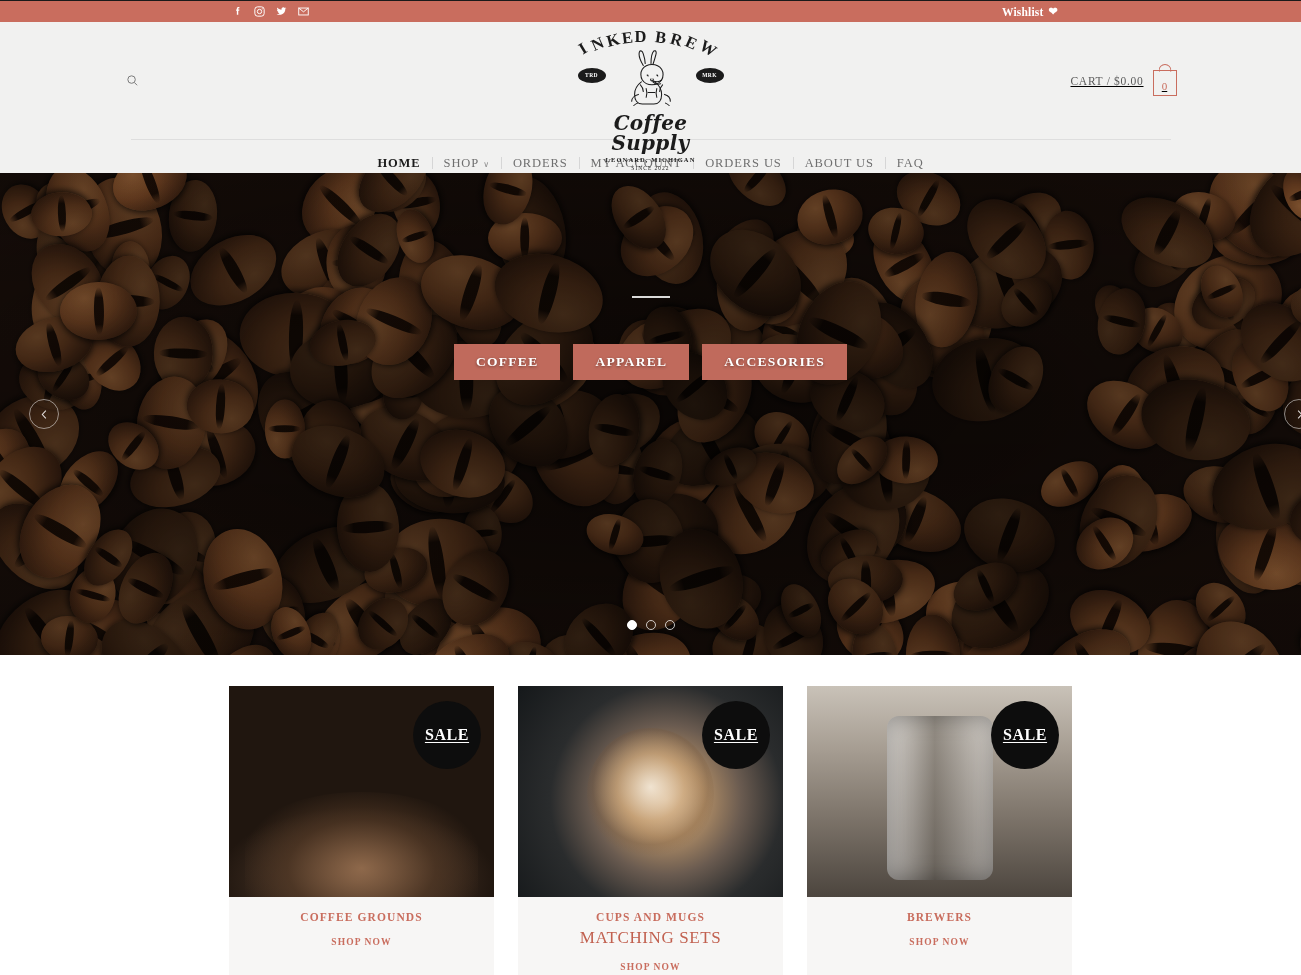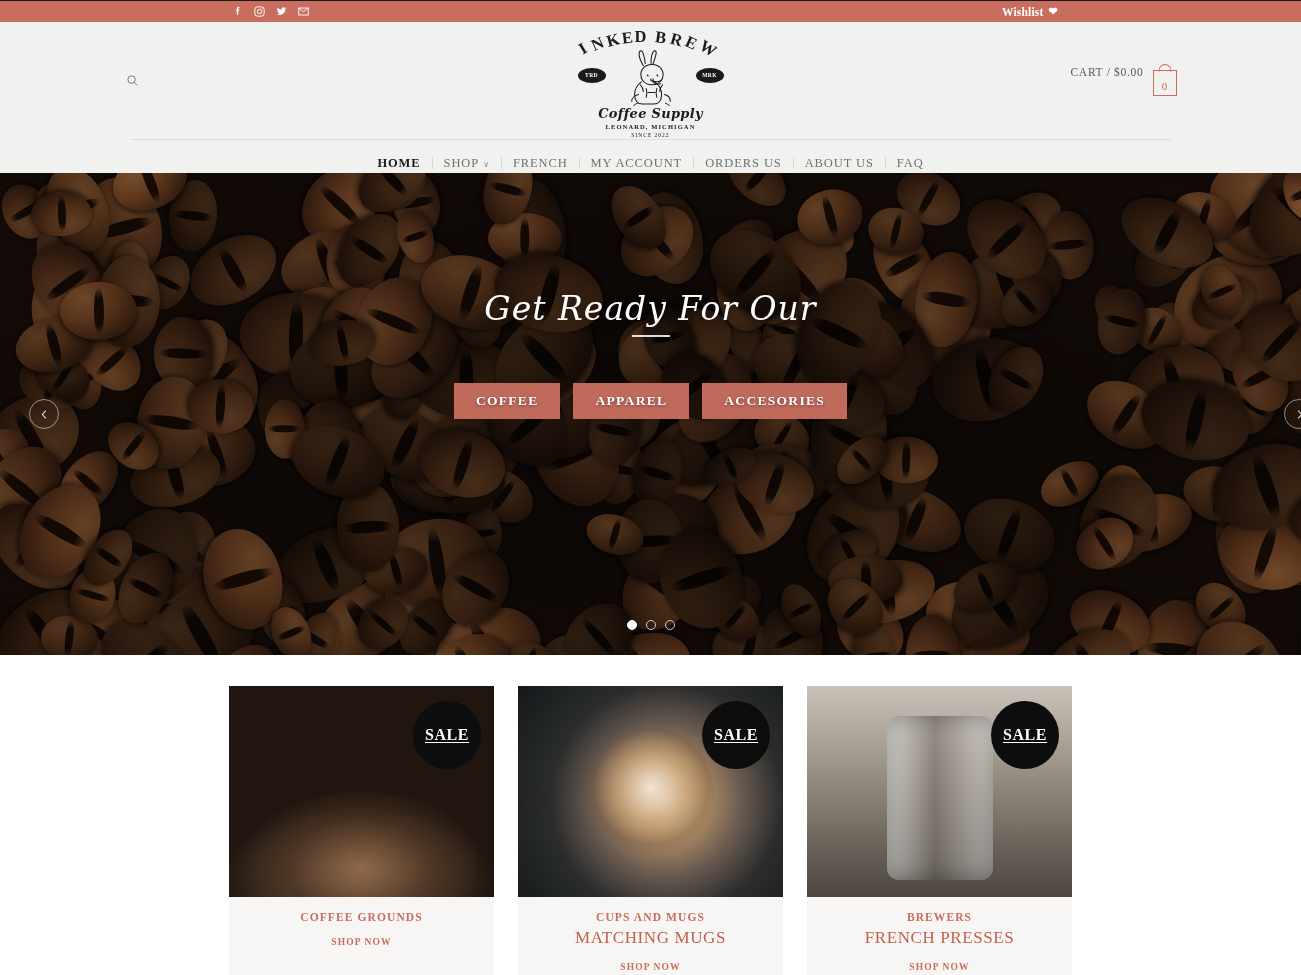--- a/index.html
+++ b/index.html
@@ -110,35 +110,36 @@
     background: #1b1b1b;
     color: #fff;
     font-size: 5.5px;
     letter-spacing: .4px;
     display: flex;
     align-items: center;
     justify-content: center;
     font-weight: bold;
   }
   .logo-script {
-    font-size: 13px;
+    font-size: 20px;
     font-style: italic;
     font-weight: bold;
     font-family: "DejaVu Serif", serif;
     letter-spacing: .3px;
-    margin-top: 5px;
+    margin-top: 11px;
   }
   .logo-sub1 { font-size: 6.5px; letter-spacing: 1.1px; font-weight: bold; margin-top: 4px; }
   .logo-sub2 { font-size: 5.5px; letter-spacing: 1px; margin-top: 2px; }
 
   .cart {
     display: flex;
-    align-items: flex-start;
+    align-items: center;
     gap: 9px;
     margin-right: -6px;
+    text-decoration: underline;
   }
   .cart-label {
     font-size: 11.5px;
     letter-spacing: .7px;
     color: #5a5a5a;
     font-family: "Liberation Serif", serif;
   }
   .cart-bag {
     width: 24px; height: 26px;
     border: 1.5px solid #c96d5e;
@@ -499,21 +500,21 @@
         <div class="nav-item active">
           <span>HOME</span>
         </div>
         <span class="nav-sep"></span>
         <div class="nav-item">
           <span>SHOP</span>
           <span class="caret">∨</span>
         </div>
         <span class="nav-sep"></span>
         <div class="nav-item">
-          <span>FRENCH</span>
+          <span>ORDERS</span>
         </div>
         <span class="nav-sep"></span>
         <div class="nav-item">
           <span>MY ACCOUNT</span>
         </div>
         <span class="nav-sep"></span>
         <div class="nav-item">
           <span>ORDERS US</span>
         </div>
         <span class="nav-sep"></span>
@@ -785,21 +786,20 @@
       <div class="bean" style="width: 91.218px; height: 57.9508px; left: 32.3612%; top: 96.4832%; transform: rotate(332.846deg); filter: brightness(1.18);"></div>
       <div class="bean" style="width: 90.9457px; height: 62.6699px; left: 6.3889%; top: 20.2061%; transform: rotate(91.4285deg); filter: brightness(0.87);"></div>
       <div class="bean" style="width: 77.4734px; height: 58.0961px; left: 4.63978%; top: 22.5387%; transform: rotate(358.94deg); filter: brightness(1.16);"></div>
       <div class="bean" style="width: 102.272px; height: 76.586px; left: 14.7628%; top: 76.257%; transform: rotate(74.3499deg); filter: brightness(1.23);"></div>
       <div class="bean" style="width: 100.943px; height: 81.4843px; left: 50.0006%; top: 75.7824%; transform: rotate(252.32deg); filter: brightness(0.6);"></div>
       <div class="bean" style="width: 54.68px; height: 36.6462px; left: 20.3222%; top: 91.6861%; transform: rotate(68.1653deg); filter: brightness(1.11);"></div>
     </div>
   <div class="hero-vignette"></div>
 
   <div class="hero-content">
-    <div class="hero-pre">Get Ready For Our</div>
     <div class="hero-rule"></div>
     <div class="hero-btns" id="hero-btns">
         <div class="hero-btn">COFFEE</div>
         <div class="hero-btn">APPAREL</div>
         <div class="hero-btn">ACCESORIES</div>
       </div>
   </div>
 
   <div class="hero-arrow left">
     <svg viewBox="0 0 24 24" width="13" height="13" fill="none" stroke="currentColor" stroke-width="2">
@@ -829,24 +829,24 @@
       </div>
       <div class="card-body"><div class="card-kicker">COFFEE GROUNDS</div><div class="card-cta"><span>SHOP NOW</span></div></div>
     </div>
     <div class="card">
       <div class="card-img">
         <div class="ph img-cup"></div>
         <div class="sale-badge">
           <span>SALE</span>
         </div>
       </div>
-      <div class="card-body"><div class="card-kicker">CUPS AND MUGS</div><div class="card-title">MATCHING MUGS</div><div class="card-cta"><span>SHOP NOW</span></div></div>
+      <div class="card-body"><div class="card-kicker">CUPS AND MUGS</div><div class="card-title">MATCHING SETS</div><div class="card-cta"><span>SHOP NOW</span></div></div>
     </div>
     <div class="card">
       <div class="card-img">
         <div class="ph img-press"></div>
         <div class="sale-badge">
           <span>SALE</span>
         </div>
       </div>
-      <div class="card-body"><div class="card-kicker">BREWERS</div><div class="card-title">FRENCH PRESSES</div><div class="card-cta"><span>SHOP NOW</span></div></div>
+      <div class="card-body"><div class="card-kicker">BREWERS</div><div class="card-cta"><span>SHOP NOW</span></div></div>
     </div>
   </div>
 
 </body></html>

